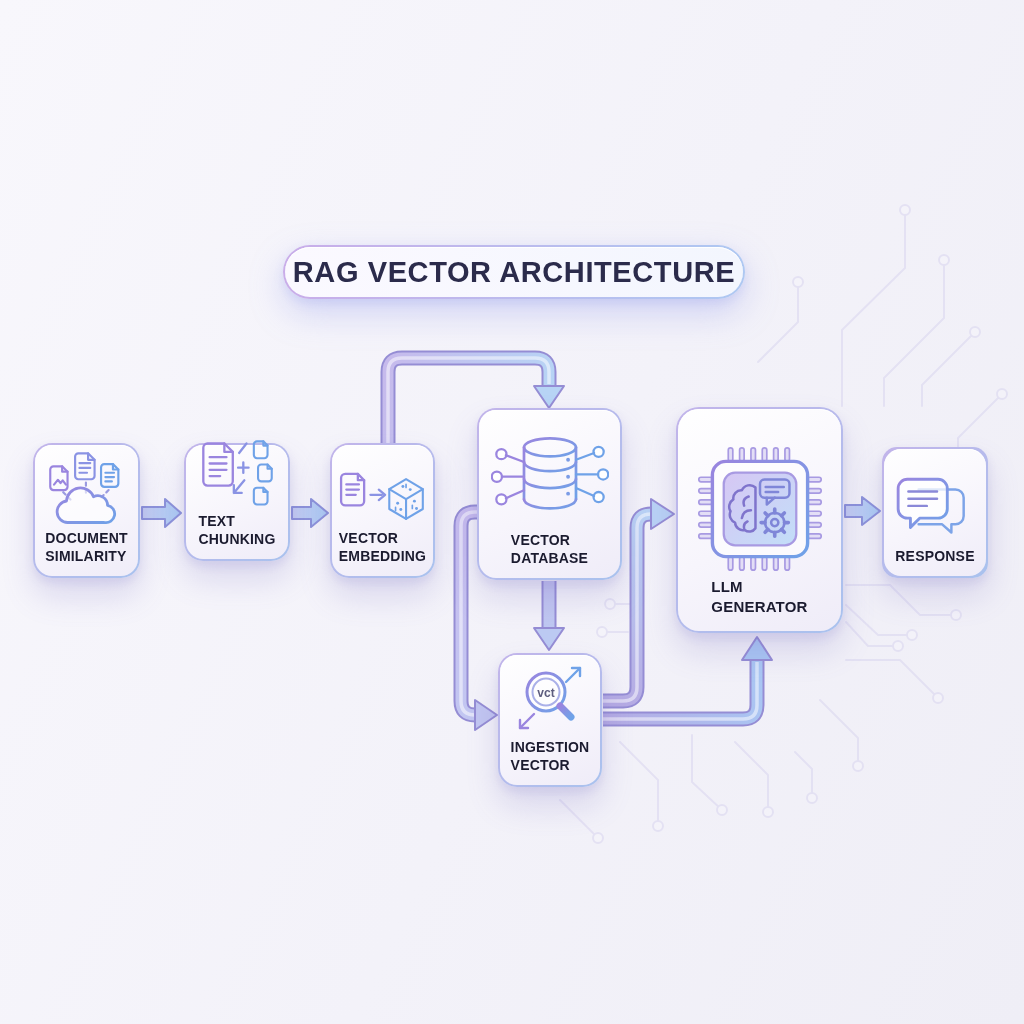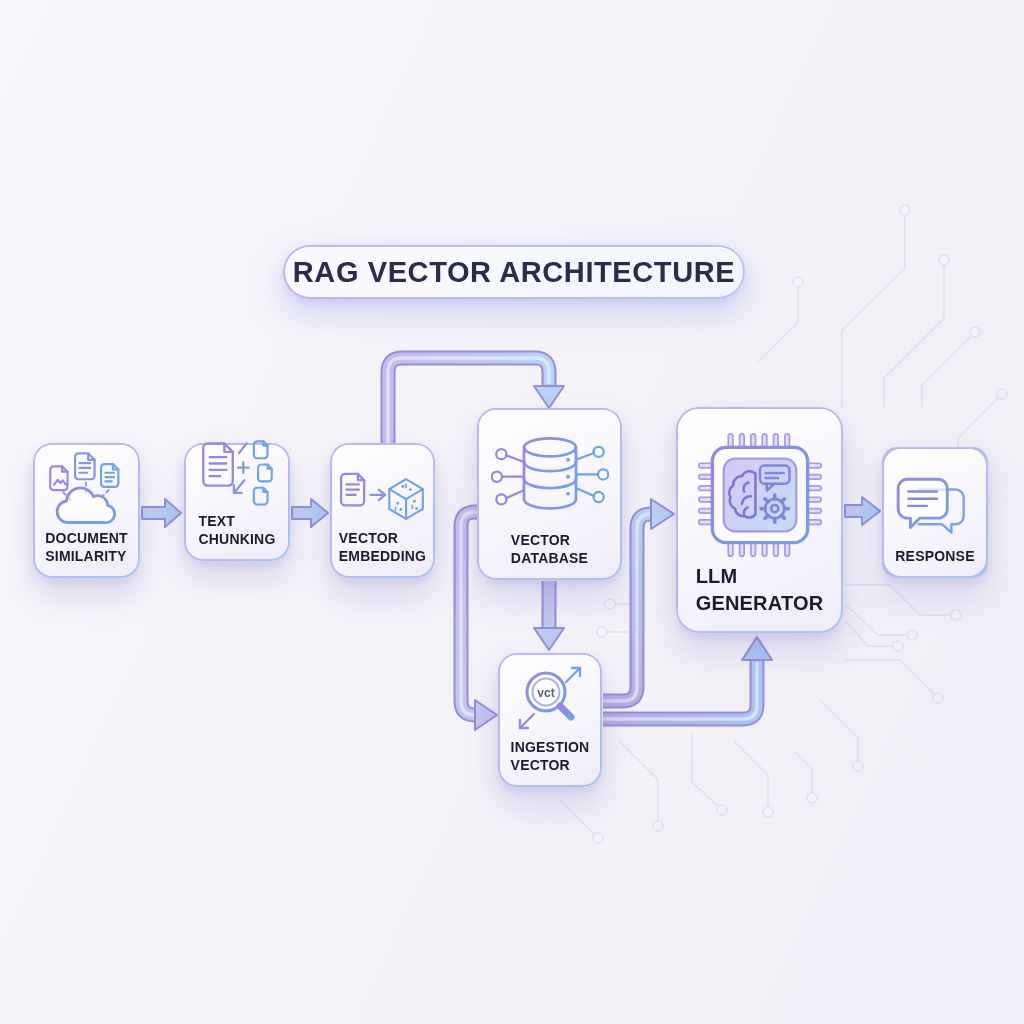--- a/index.html
+++ b/index.html
@@ -16,21 +16,21 @@
     display:flex;flex-direction:column;align-items:center;justify-content:flex-end;padding-bottom:10px;}
   .icon-wrap{flex:1;display:flex;align-items:flex-end;justify-content:center;width:100%;}
   .label{font-weight:700;font-size:14px;line-height:1.34;color:#1b1b2f;text-align:left;letter-spacing:.2px;}
   .n-doc{left:33px;top:443px;width:107px;height:135px;}
   .n-chunk{left:184px;top:443px;width:106px;height:118px;}
   .n-embed{left:330px;top:443px;width:105px;height:135px;}
   .n-vdb{left:477px;top:408px;width:145px;height:172px;}
   .n-sim{left:498px;top:653px;width:104px;height:134px;}
   .n-llm{left:676px;top:407px;width:167px;height:226px;border-radius:23px;}
   .n-llm .node-inner{border-radius:21px;padding-bottom:14px;}
-  .n-llm .label{font-size:20px;}
+  .n-llm .label{font-size:15px;}
   .n-resp{left:882px;top:447px;width:106px;height:131px;border-radius:15px;}
   .title-pill{position:absolute;left:283px;top:245px;width:462px;height:54px;border-radius:27px;padding:2px;box-sizing:border-box;
     background:linear-gradient(90deg,#c9ade9 0%,#aec8f2 100%);
     box-shadow:0 14px 34px rgba(140,150,235,.35),0 4px 10px rgba(140,150,235,.18);}
   .title-inner{width:100%;height:100%;border-radius:25px;display:flex;align-items:center;justify-content:center;
     background:linear-gradient(90deg,#fbf9ff 0%,#f3f6fe 100%);box-shadow:inset 0 1px 0 #fff;}
   .title-text{font-size:29px;font-weight:800;letter-spacing:.6px;color:#2b2b4b;}
 </style>
 </head>
 <body>

